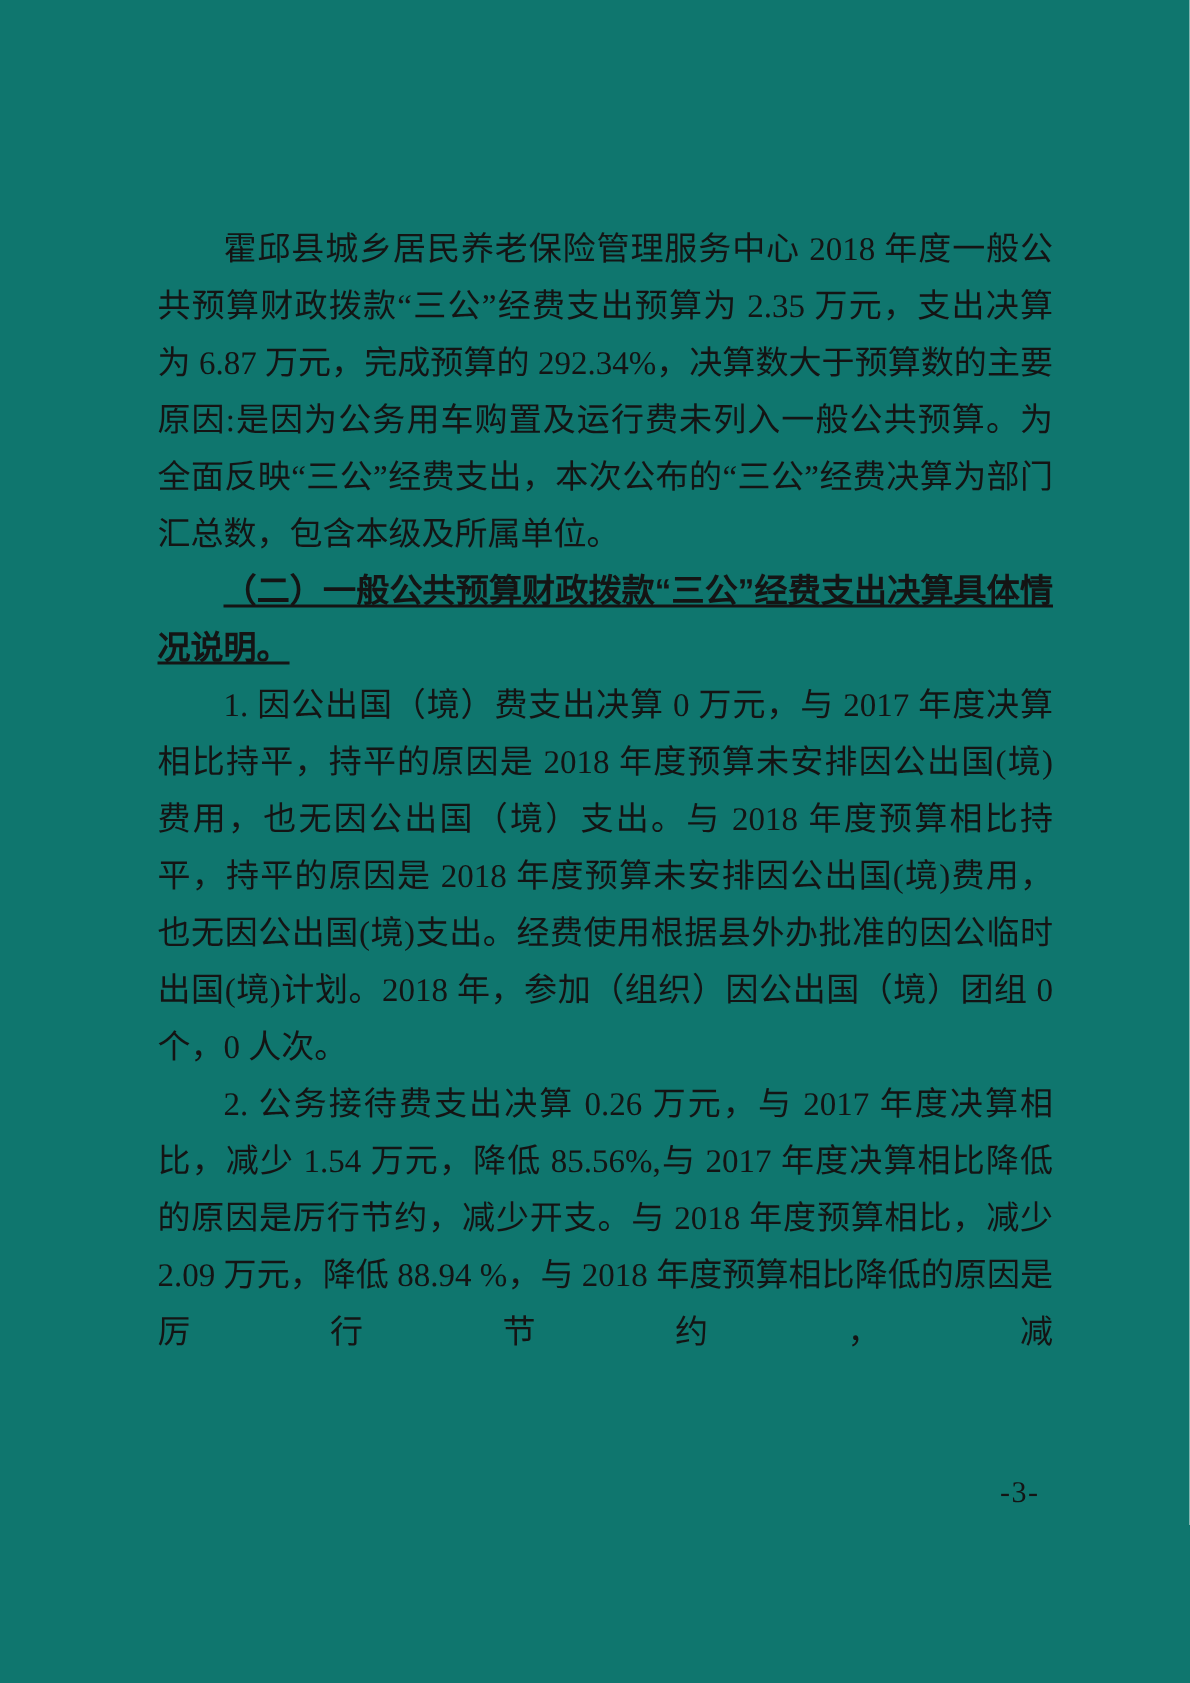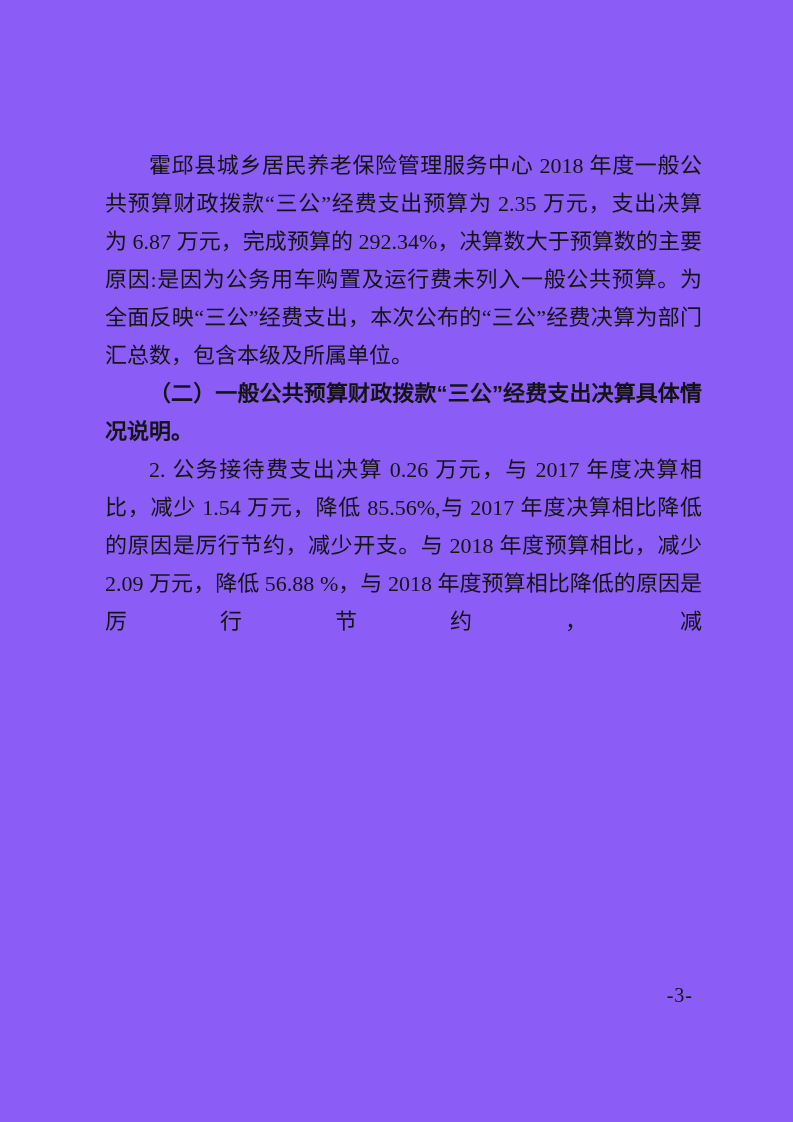--- a/index.html
+++ b/index.html
@@ -5,21 +5,21 @@
   html, body {
     margin: 0;
     padding: 0;
     background: #e8e8e8;
   }
   .page {
     position: relative;
     width: 793px;
     height: 1122px;
     margin: 0 auto;
-    background: #8b5cf6;
+    background: #0f766e;
     overflow: hidden;
     font-family: "Liberation Serif", "DejaVu Serif", serif;
     color: #141414;
   }
   .text-block {
     position: absolute;
     left: 105px;
     top: 147px;
     width: 597px;
   }
@@ -27,36 +27,38 @@
     margin: 0;
     font-size: 22px;
     line-height: 38px;
     text-align: justify;
     text-indent: 2em;
     word-break: break-all;
   }
   .para.heading {
     font-weight: bold;
     font-family: "Liberation Sans", "DejaVu Sans", sans-serif;
+    text-decoration: underline;
   }
   .para.cut-at-page-end {
     text-align-last: justify;
   }
   .page-number {
     position: absolute;
     top: 984px;
     right: 100px;
     font-size: 20px;
     letter-spacing: 1px;
     color: #141414;
   }
 </style>
 </head>
 <body>
 
 <div class="page">
   <div class="text-block">
     <p class="para">霍邱县城乡居民养老保险管理服务中心 2018 年度一般公共预算财政拨款“三公”经费支出预算为 2.35 万元，支出决算为 6.87 万元，完成预算的 292.34%，决算数大于预算数的主要原因:是因为公务用车购置及运行费未列入一般公共预算。为全面反映“三公”经费支出，本次公布的“三公”经费决算为部门汇总数，包含本级及所属单位。</p>
     <p class="para heading">（二）一般公共预算财政拨款“三公”经费支出决算具体情况说明。</p>
-    <p class="para cut-at-page-end">2. 公务接待费支出决算 0.26 万元，与 2017 年度决算相比，减少 1.54 万元，降低 85.56%,与 2017 年度决算相比降低的原因是厉行节约，减少开支。与 2018 年度预算相比，减少 2.09 万元，降低 56.88 %，与 2018 年度预算相比降低的原因是厉行节约，减</p>
+    <p class="para">1. 因公出国（境）费支出决算 0 万元，与 2017 年度决算相比持平，持平的原因是 2018 年度预算未安排因公出国(境)费用，也无因公出国（境）支出。与 2018 年度预算相比持平，持平的原因是 2018 年度预算未安排因公出国(境)费用，也无因公出国(境)支出。经费使用根据县外办批准的因公临时出国(境)计划。2018 年，参加（组织）因公出国（境）团组 0 个，0 人次。</p>
+    <p class="para cut-at-page-end">2. 公务接待费支出决算 0.26 万元，与 2017 年度决算相比，减少 1.54 万元，降低 85.56%,与 2017 年度决算相比降低的原因是厉行节约，减少开支。与 2018 年度预算相比，减少 2.09 万元，降低 88.94 %，与 2018 年度预算相比降低的原因是厉行节约，减</p>
   </div>
   <div class="page-number">-3-</div>
 </div>
 
 </body></html>

